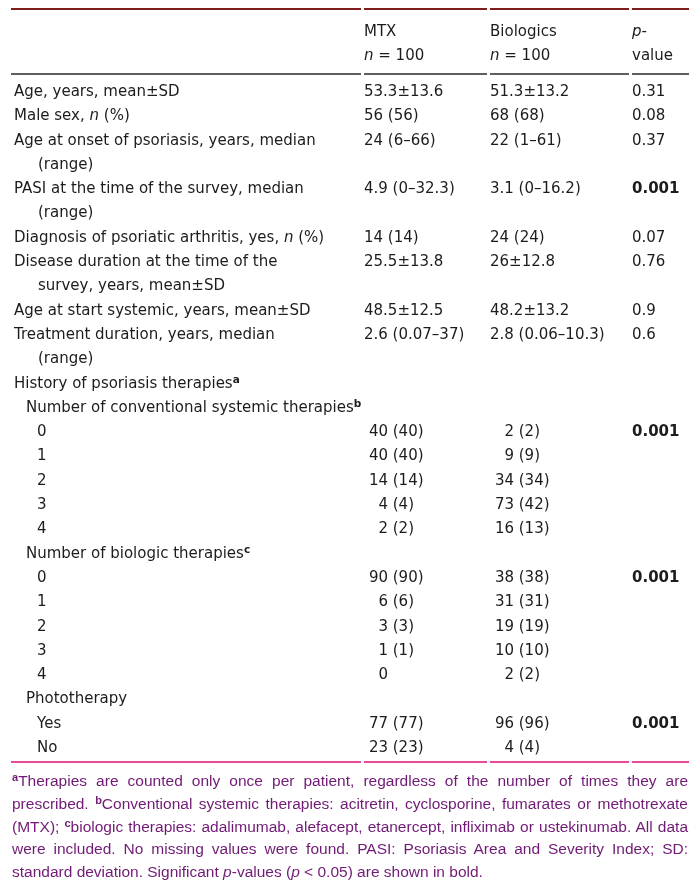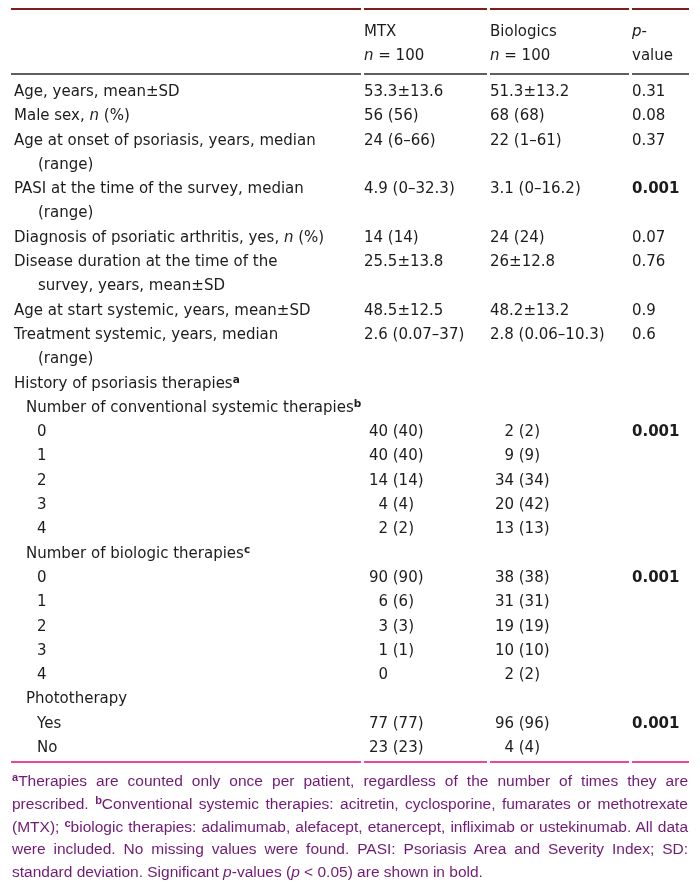--- a/index.html
+++ b/index.html
@@ -161,21 +161,21 @@
       <tr>
         <td class="label-cell ind-0">
           <div class="lab-line"><span>Age at start systemic, years, mean±SD</span></div>
         </td>
         <td class="val-cell">48.5±12.5</td>
         <td class="val-cell">48.2±13.2</td>
         <td class="p-cell">0.9</td>
       </tr>
       <tr>
         <td class="label-cell ind-0">
-          <div class="lab-line"><span>Treatment systemic, years, median</span></div>
+          <div class="lab-line"><span>Treatment duration, years, median</span></div>
           <div class="lab-line cont"><span>(range)</span></div>
         </td>
         <td class="val-cell">2.6 (0.07–37)</td>
         <td class="val-cell">2.8 (0.06–10.3)</td>
         <td class="p-cell">0.6</td>
       </tr>
       <tr>
         <td class="label-cell ind-0">
           <div class="lab-line"><span>History of psoriasis therapies</span><sup class="fn-mark">a</sup></div>
         </td>
@@ -213,29 +213,29 @@
         </td>
         <td class="val-cell"><span class="num">14</span><span> (14)</span></td>
         <td class="val-cell"><span class="num">34</span><span> (34)</span></td>
         <td class="p-cell"></td>
       </tr>
       <tr>
         <td class="label-cell ind-2">
           <div class="lab-line"><span>3</span></div>
         </td>
         <td class="val-cell"><span class="num">4</span><span> (4)</span></td>
-        <td class="val-cell"><span class="num">20</span><span> (42)</span></td>
+        <td class="val-cell"><span class="num">73</span><span> (42)</span></td>
         <td class="p-cell"></td>
       </tr>
       <tr>
         <td class="label-cell ind-2">
           <div class="lab-line"><span>4</span></div>
         </td>
         <td class="val-cell"><span class="num">2</span><span> (2)</span></td>
-        <td class="val-cell"><span class="num">13</span><span> (13)</span></td>
+        <td class="val-cell"><span class="num">16</span><span> (13)</span></td>
         <td class="p-cell"></td>
       </tr>
       <tr>
         <td class="label-cell ind-1">
           <div class="lab-line"><span>Number of biologic therapies</span><sup class="fn-mark">c</sup></div>
         </td>
         <td class="val-cell"></td>
         <td class="val-cell"></td>
         <td class="p-cell"></td>
       </tr>

